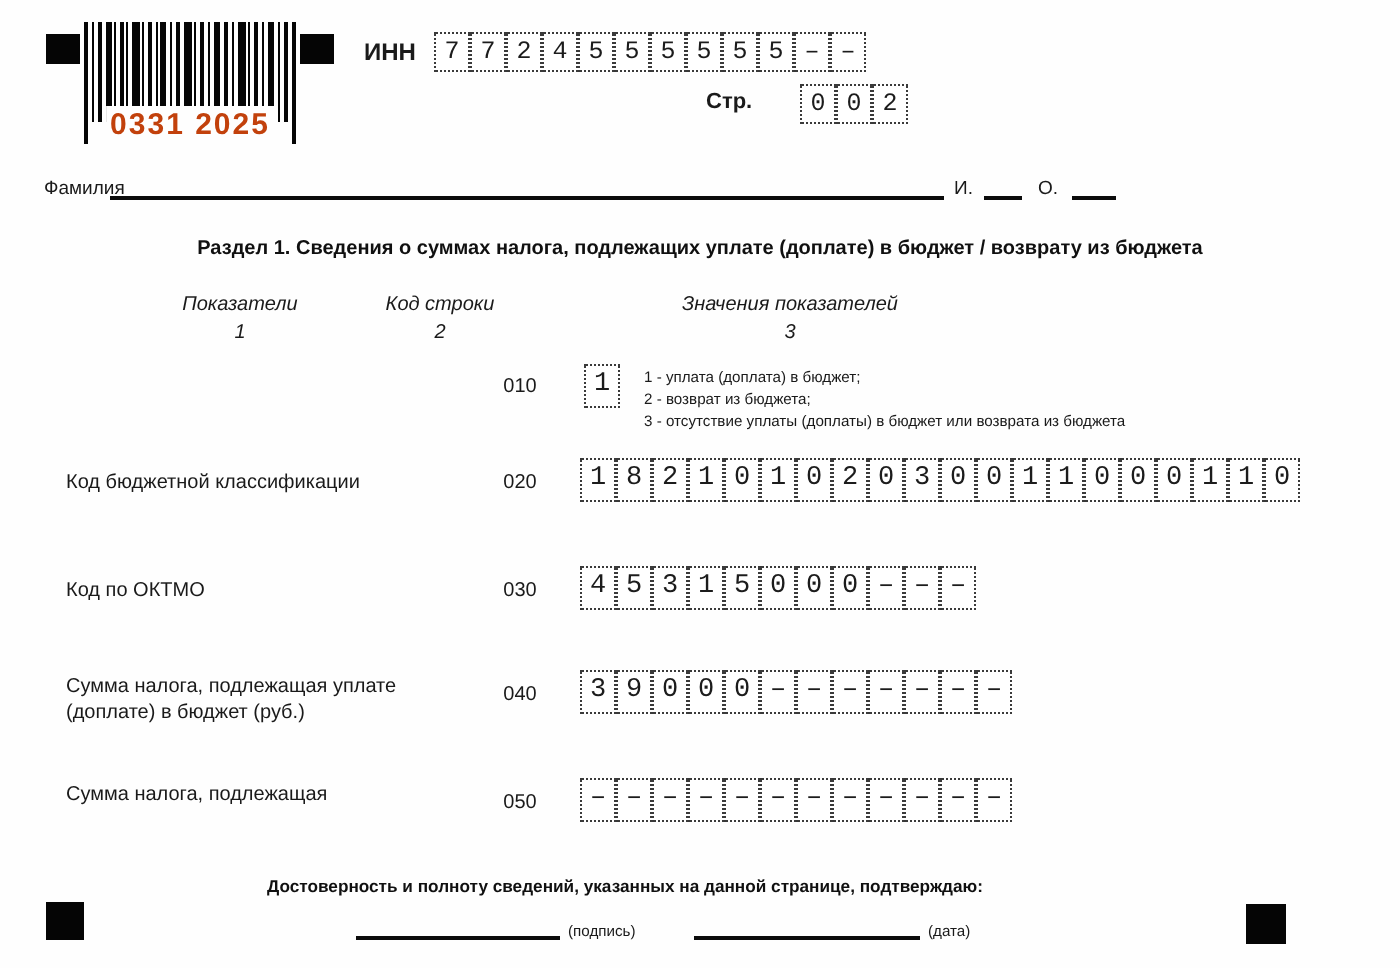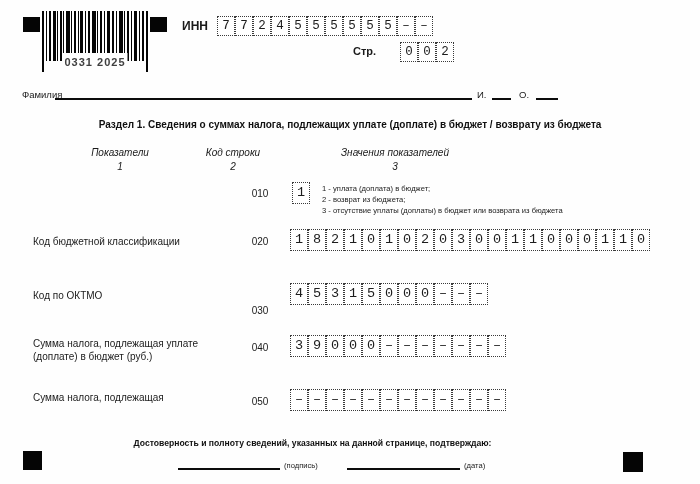--- a/index.html
+++ b/index.html
@@ -7,22 +7,22 @@
     position:relative;width:700px;height:484px;background:#fefefe;
     font-family:"Liberation Sans",sans-serif;color:#161616;overflow:hidden;
     margin:0 auto;
   }
   
   .regsq{position:absolute;background:#050505;}
   
   .barcode{position:absolute;left:42px;top:11px;width:106px;height:61px;}
   .barcode-num{
     position:absolute;left:50%;transform:translateX(-50%);top:42px;height:19px;
-    background:#fefefe;font-weight:bold;font-size:11px;line-height:19px;
-    letter-spacing:1px;padding:0 2px;white-space:nowrap;color:#404040;
+    background:#fefefe;font-weight:bold;font-size:15px;line-height:19px;
+    letter-spacing:1px;padding:0 2px;white-space:nowrap;color:#c2410c;
   }
   
   .cells{position:absolute;display:flex;gap:0;}
   .cell{
     width:16px;height:20px;border:1px dotted #3a3a3a;background:#fff;
     font-family:"Liberation Mono","DejaVu Sans Mono",monospace;
     font-size:13.5px;line-height:20px;text-align:center;color:#1c1c1c;
     flex:0 0 auto;
   }
   .cells-sm .cell{height:18px;line-height:18px;font-size:12.5px;}
@@ -121,21 +121,21 @@
   <div class="uline" style="left:492px;top:86px;width:19px;"></div>
   <div class="small-label" style="left:519px;top:89px;">О.</div>
   <div class="uline" style="left:536px;top:86px;width:22px;"></div>
 
   <div class="title">Раздел 1. Сведения о суммах налога, подлежащих уплате (доплате) в бюджет / возврату из бюджета</div>
 
   <div class="colhead" style="left:60px;top:146px;width:120px;">
     <div>Показатели</div>
     <div>1</div>
   </div>
-  <div class="colhead" style="left:173px;top:146px;width:120px;">
+  <div class="colhead" style="left:160px;top:146px;width:120px;">
     <div>Код строки</div>
     <div>2</div>
   </div>
   <div class="colhead" style="left:325px;top:146px;width:140px;">
     <div>Значения показателей</div>
     <div>3</div>
   </div>
 
   <div class="rowcode" style="left:243px;top:188px;">010</div>
   <div class="cells" style="left:292px;top:182px;">
@@ -166,21 +166,21 @@
       <span class="cell">1</span>
       <span class="cell">0</span>
       <span class="cell">0</span>
       <span class="cell">0</span>
       <span class="cell">1</span>
       <span class="cell">1</span>
       <span class="cell">0</span>
     </div>
 
   <div class="rowlabel" style="left:33px;top:289px;">Код по ОКТМО</div>
-  <div class="rowcode" style="left:243px;top:305px;">030</div>
+  <div class="rowcode" style="left:243px;top:290px;">030</div>
   <div class="cells" style="left:290px;top:283px;">
       <span class="cell">4</span>
       <span class="cell">5</span>
       <span class="cell">3</span>
       <span class="cell">1</span>
       <span class="cell">5</span>
       <span class="cell">0</span>
       <span class="cell">0</span>
       <span class="cell">0</span>
       <span class="cell">–</span>

